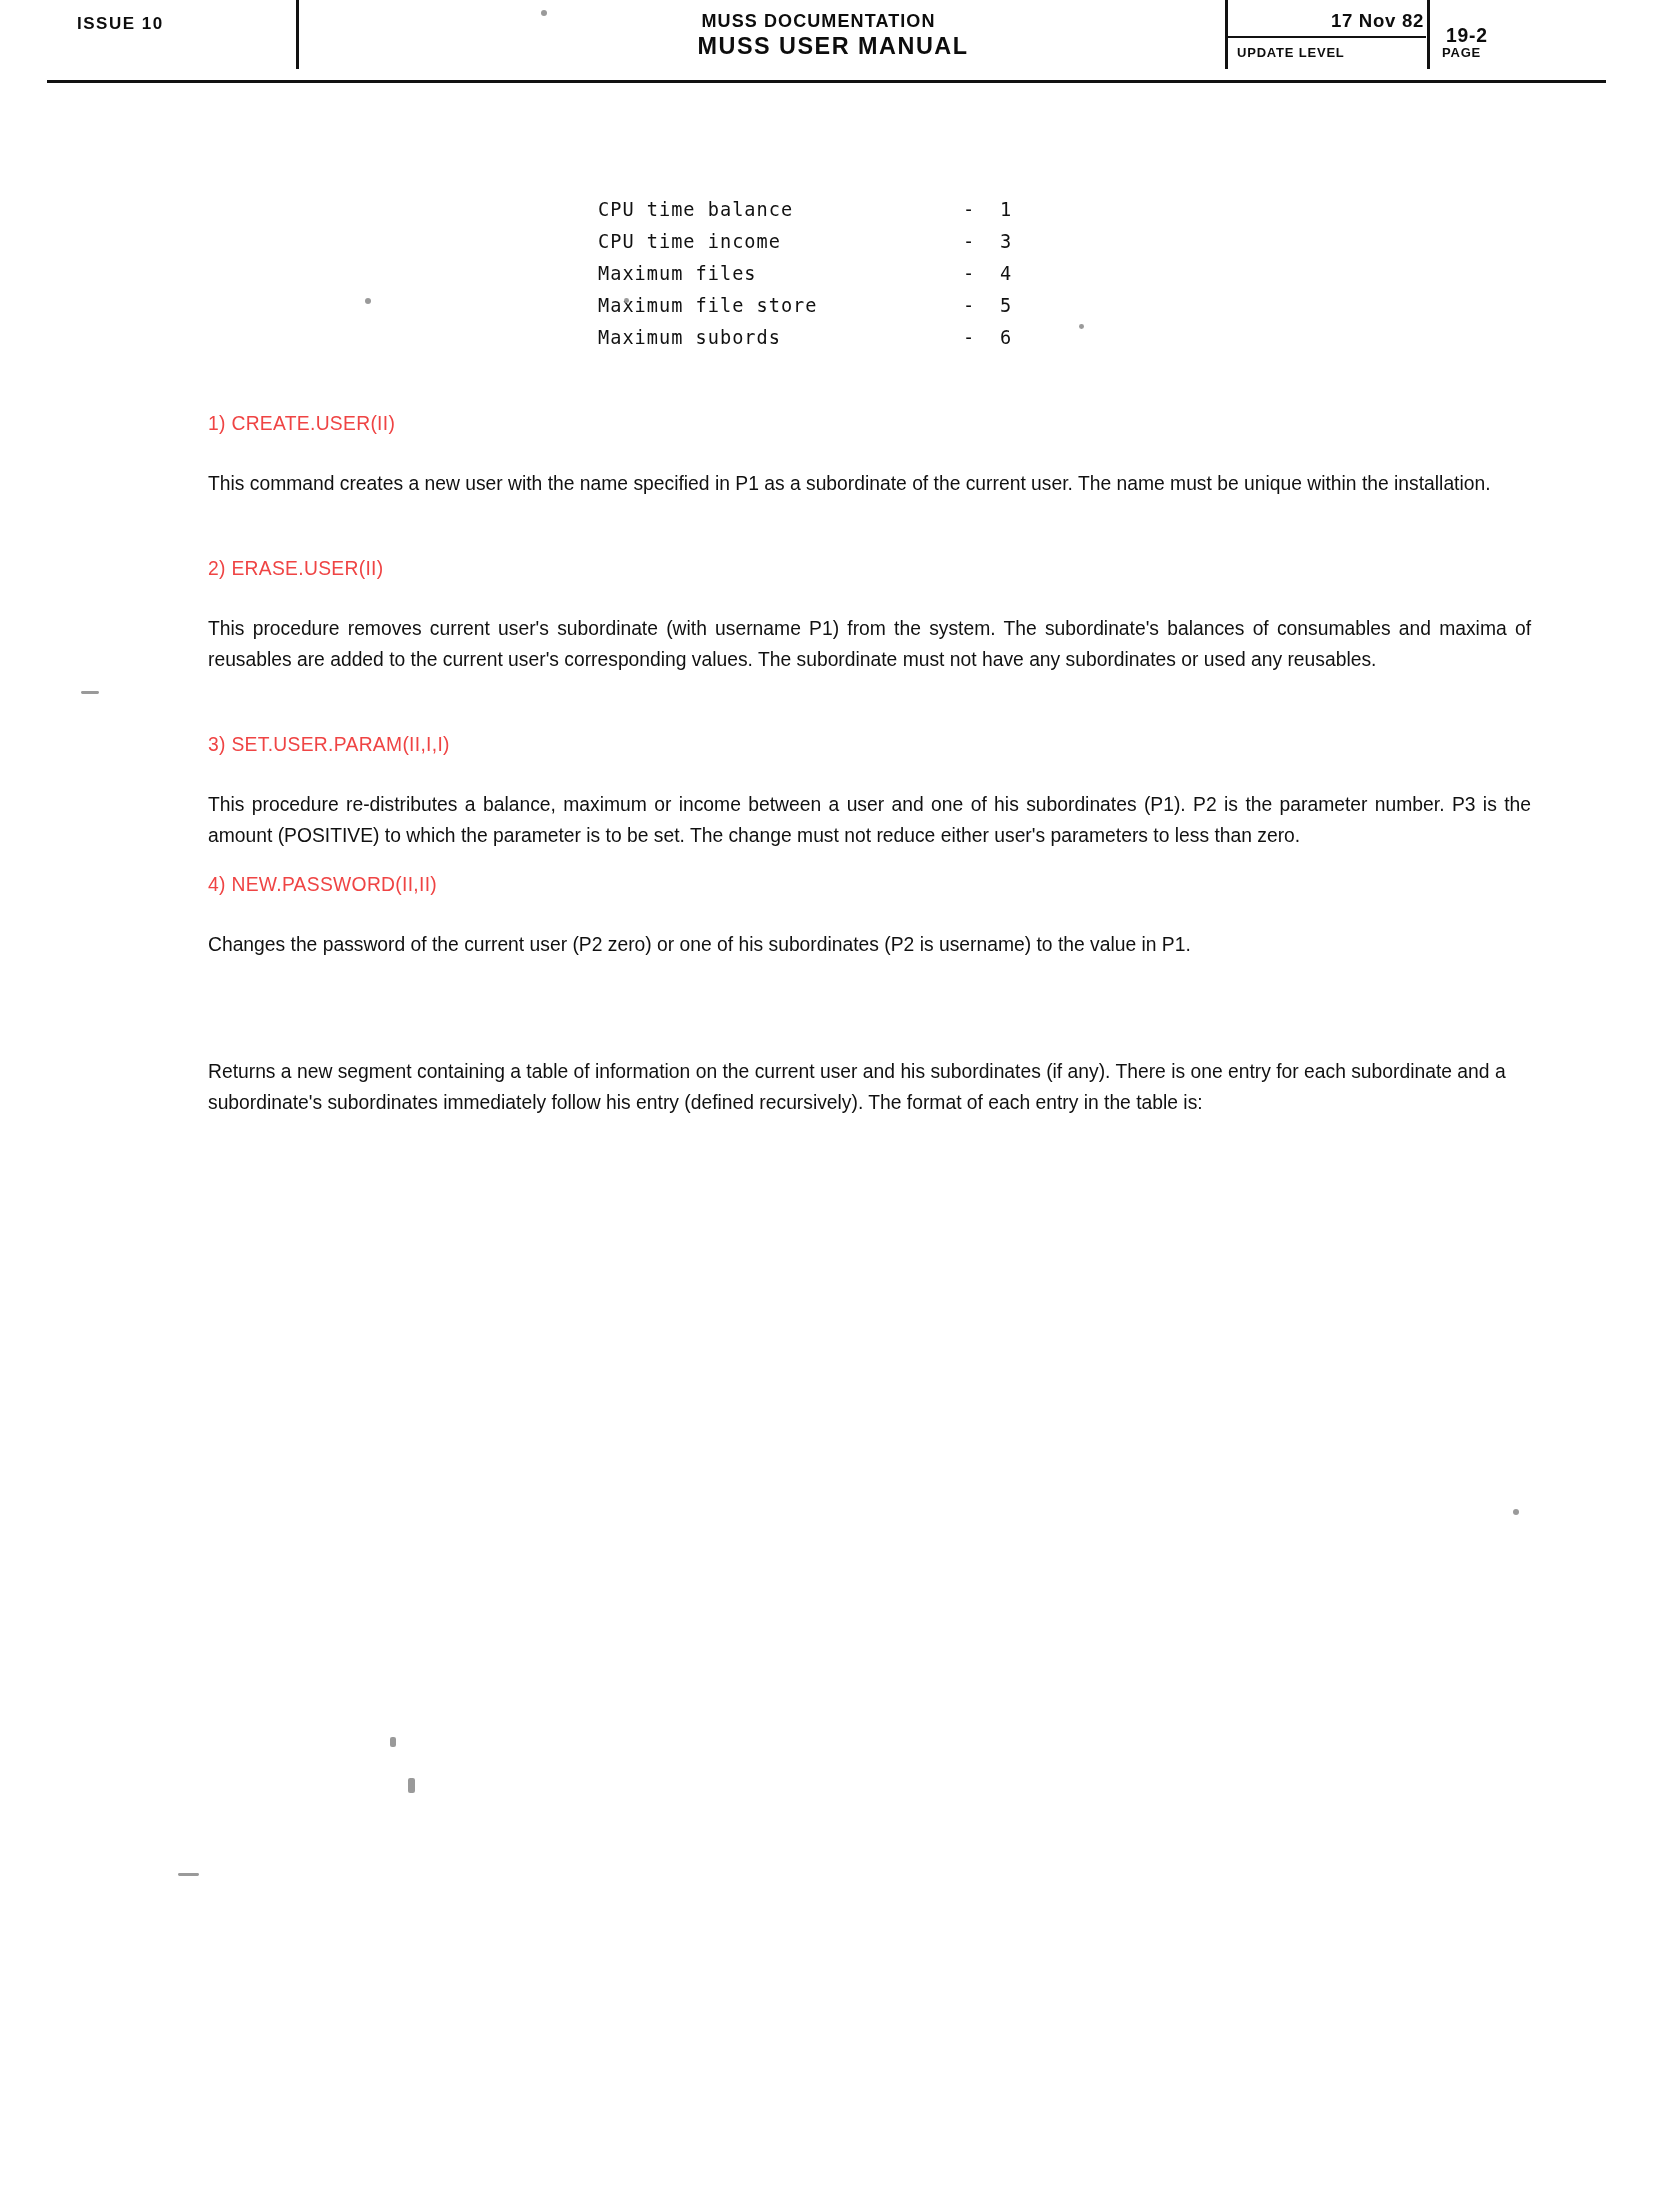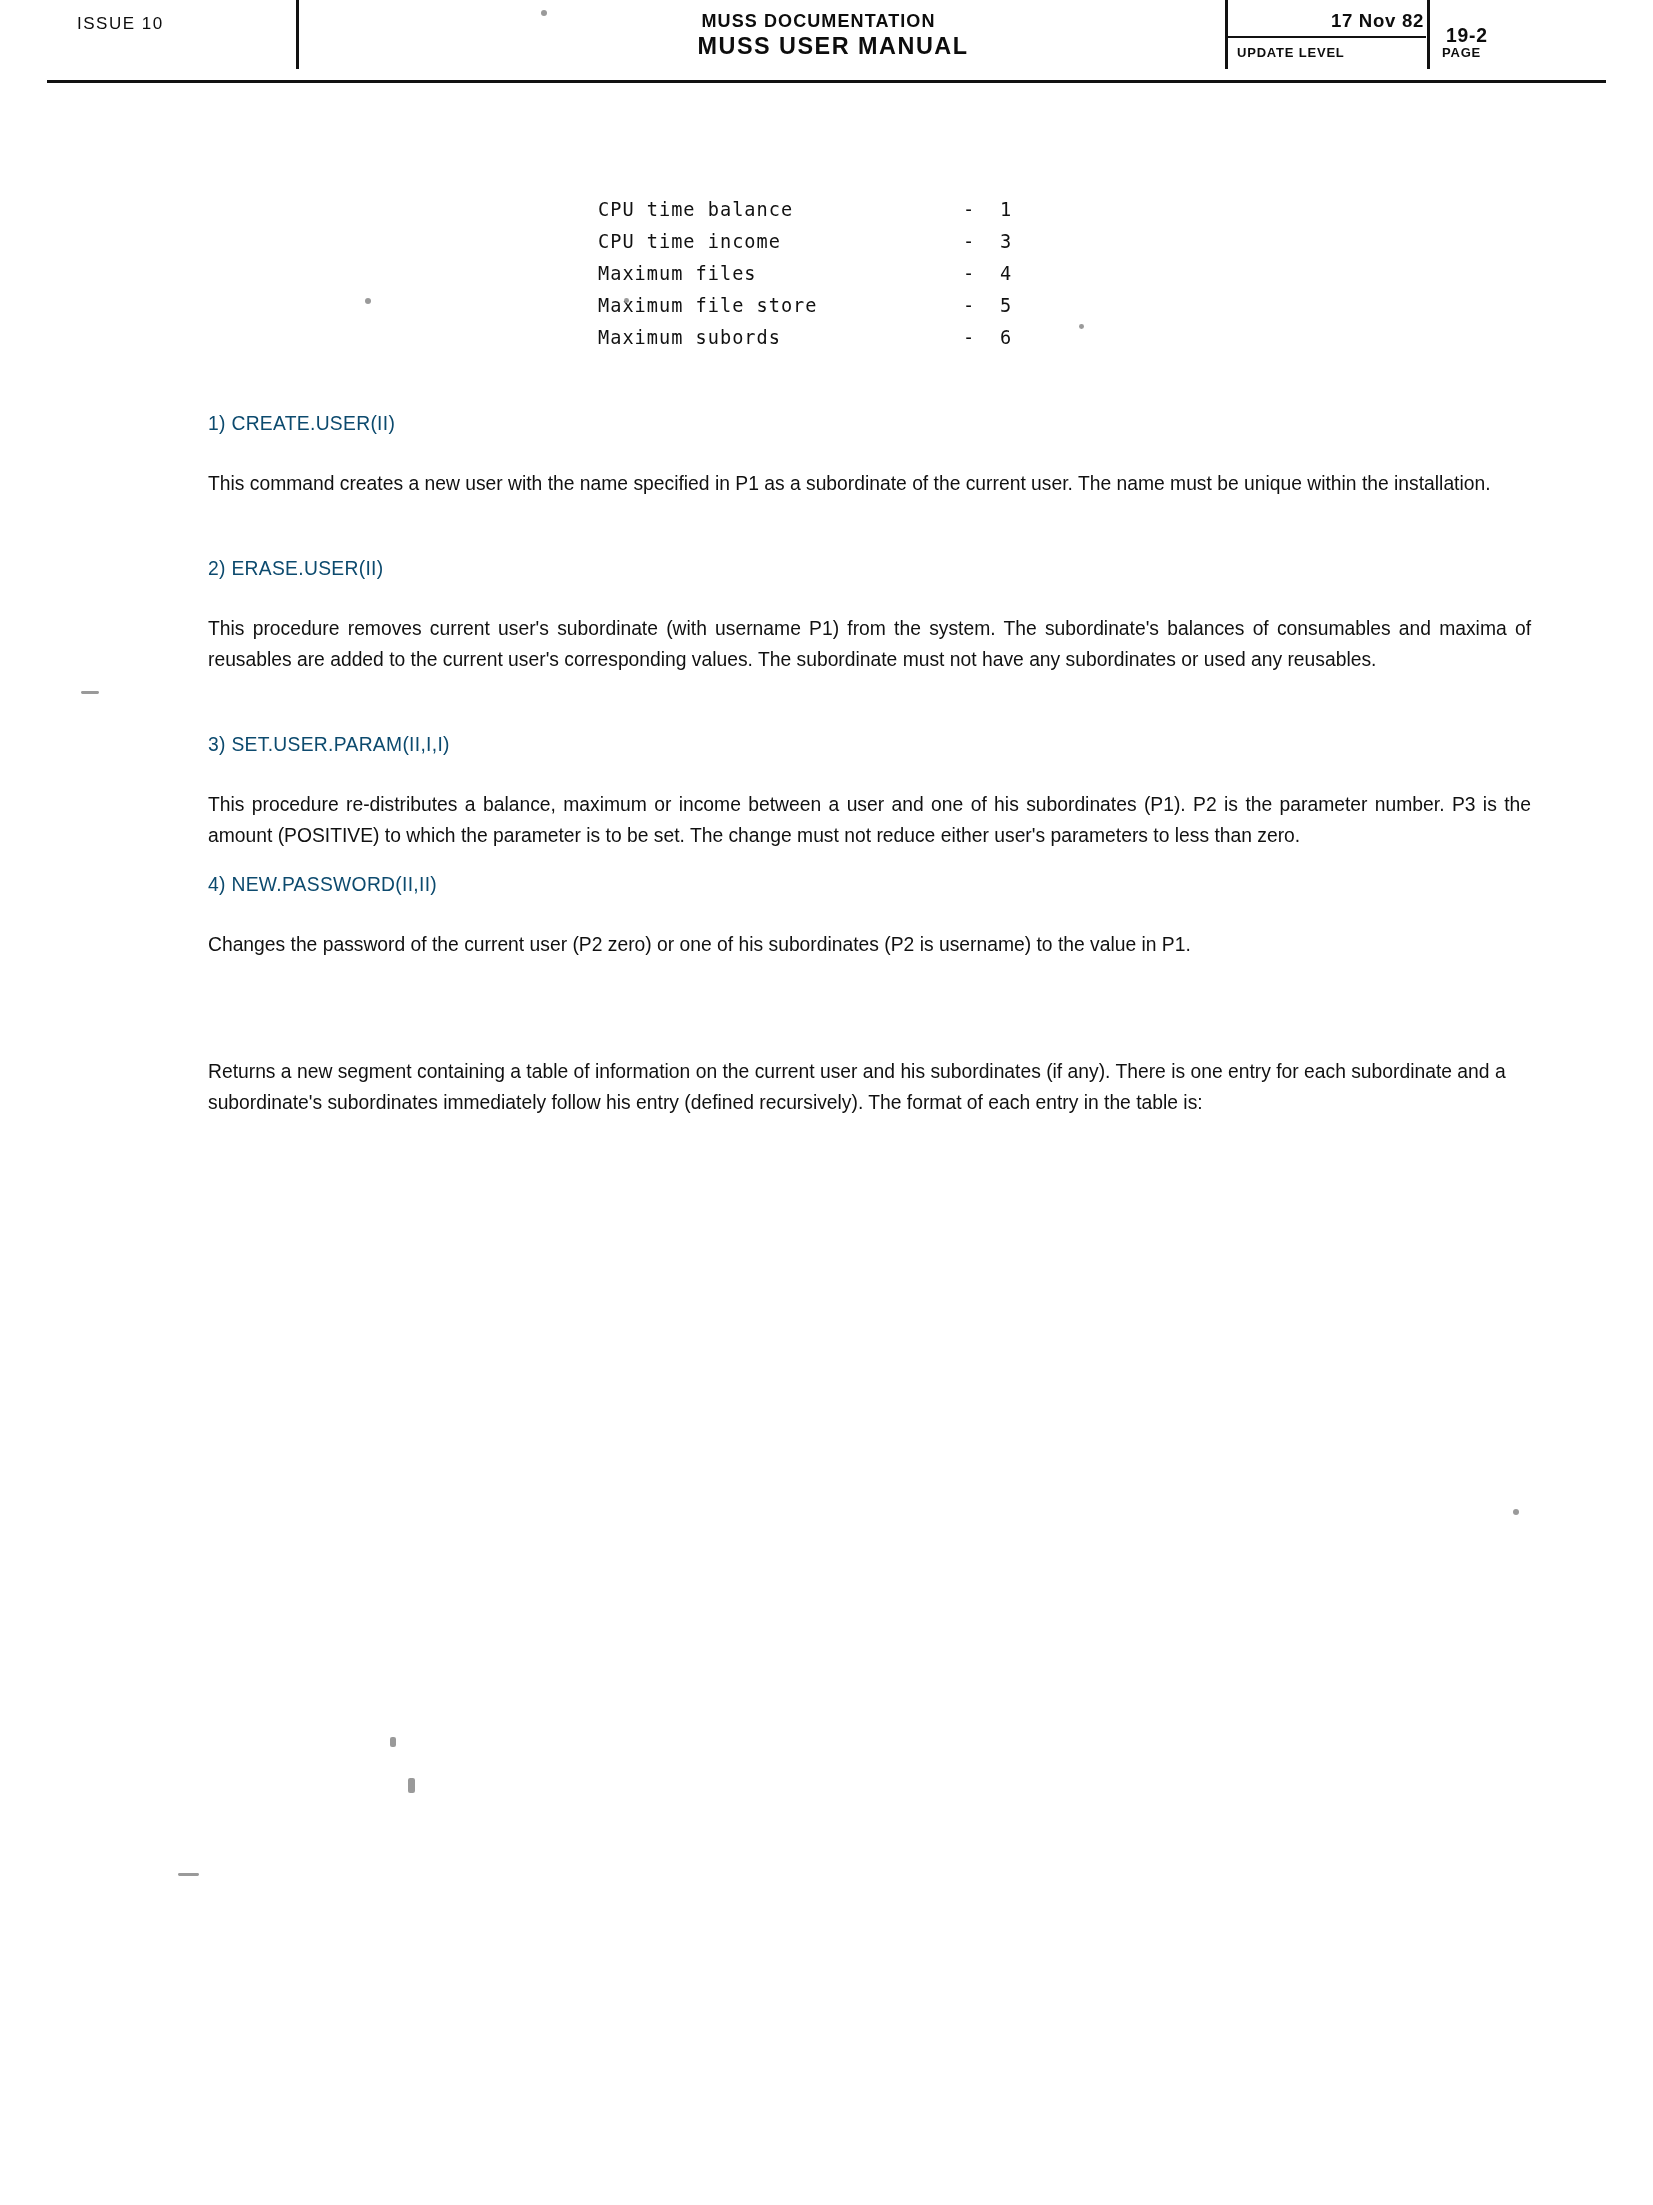--- a/index.html
+++ b/index.html
@@ -65,21 +65,21 @@
     top: 36px;
     width: 201px;
     height: 2.1px;
     background: #111;
   }
   .issue {
     position: absolute;
     left: 77px;
     top: 13.8px;
     font-size: 17px;
-    font-weight: normal;
+    font-weight: bold;
     letter-spacing: 1.5px;
   }
   .doc-title-1 {
     position: absolute;
     left: 0;
     top: 11px;
     width: 1596px;
     text-align: center;
     font-size: 18px;
     font-weight: bold;
@@ -162,21 +162,21 @@
   
   .body {
     position: absolute;
     left: 208px;
     top: 413px;
     width: 1323px;
   }
   .sec-heading {
     font-size: 19.3px;
     letter-spacing: 0.3px;
-    color: #0c4a6e;
+    color: #ef4444;
   }
   .sec-para {
     font-size: 19.3px;
     line-height: 31px;
     text-align: justify;
     color: #111;
   }
   .sec-para.nojust {
     text-align: left;
   }

